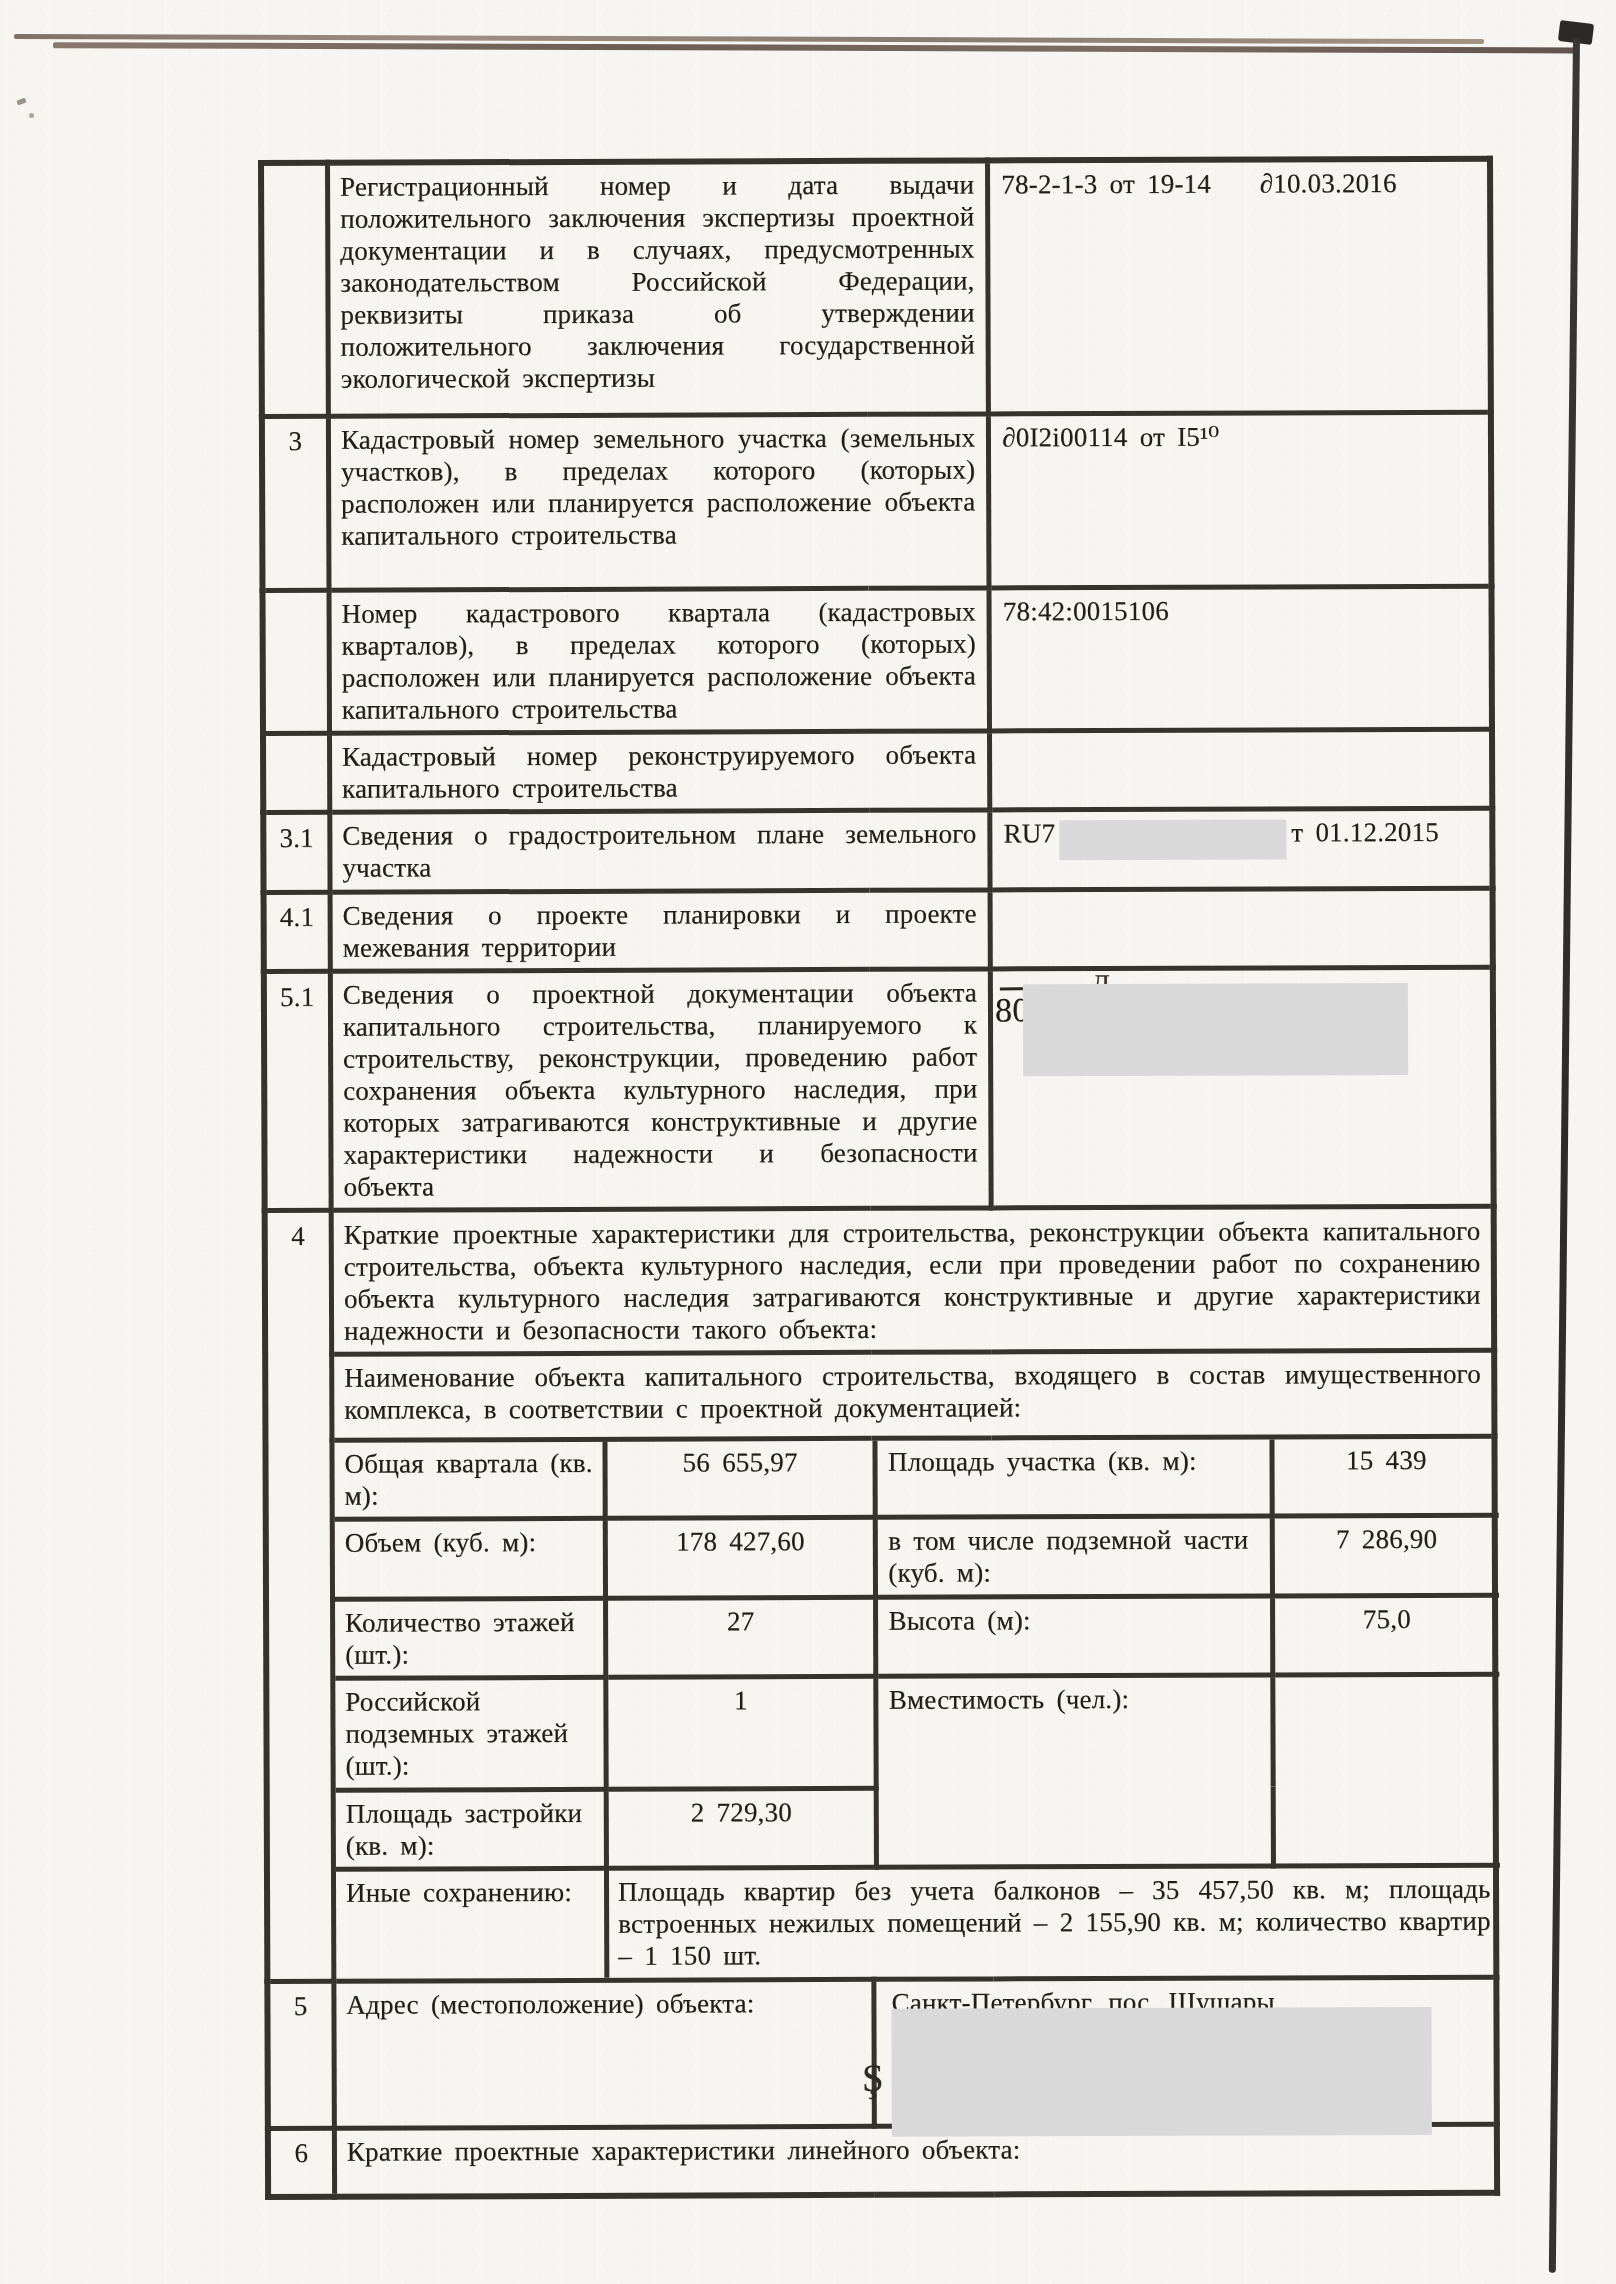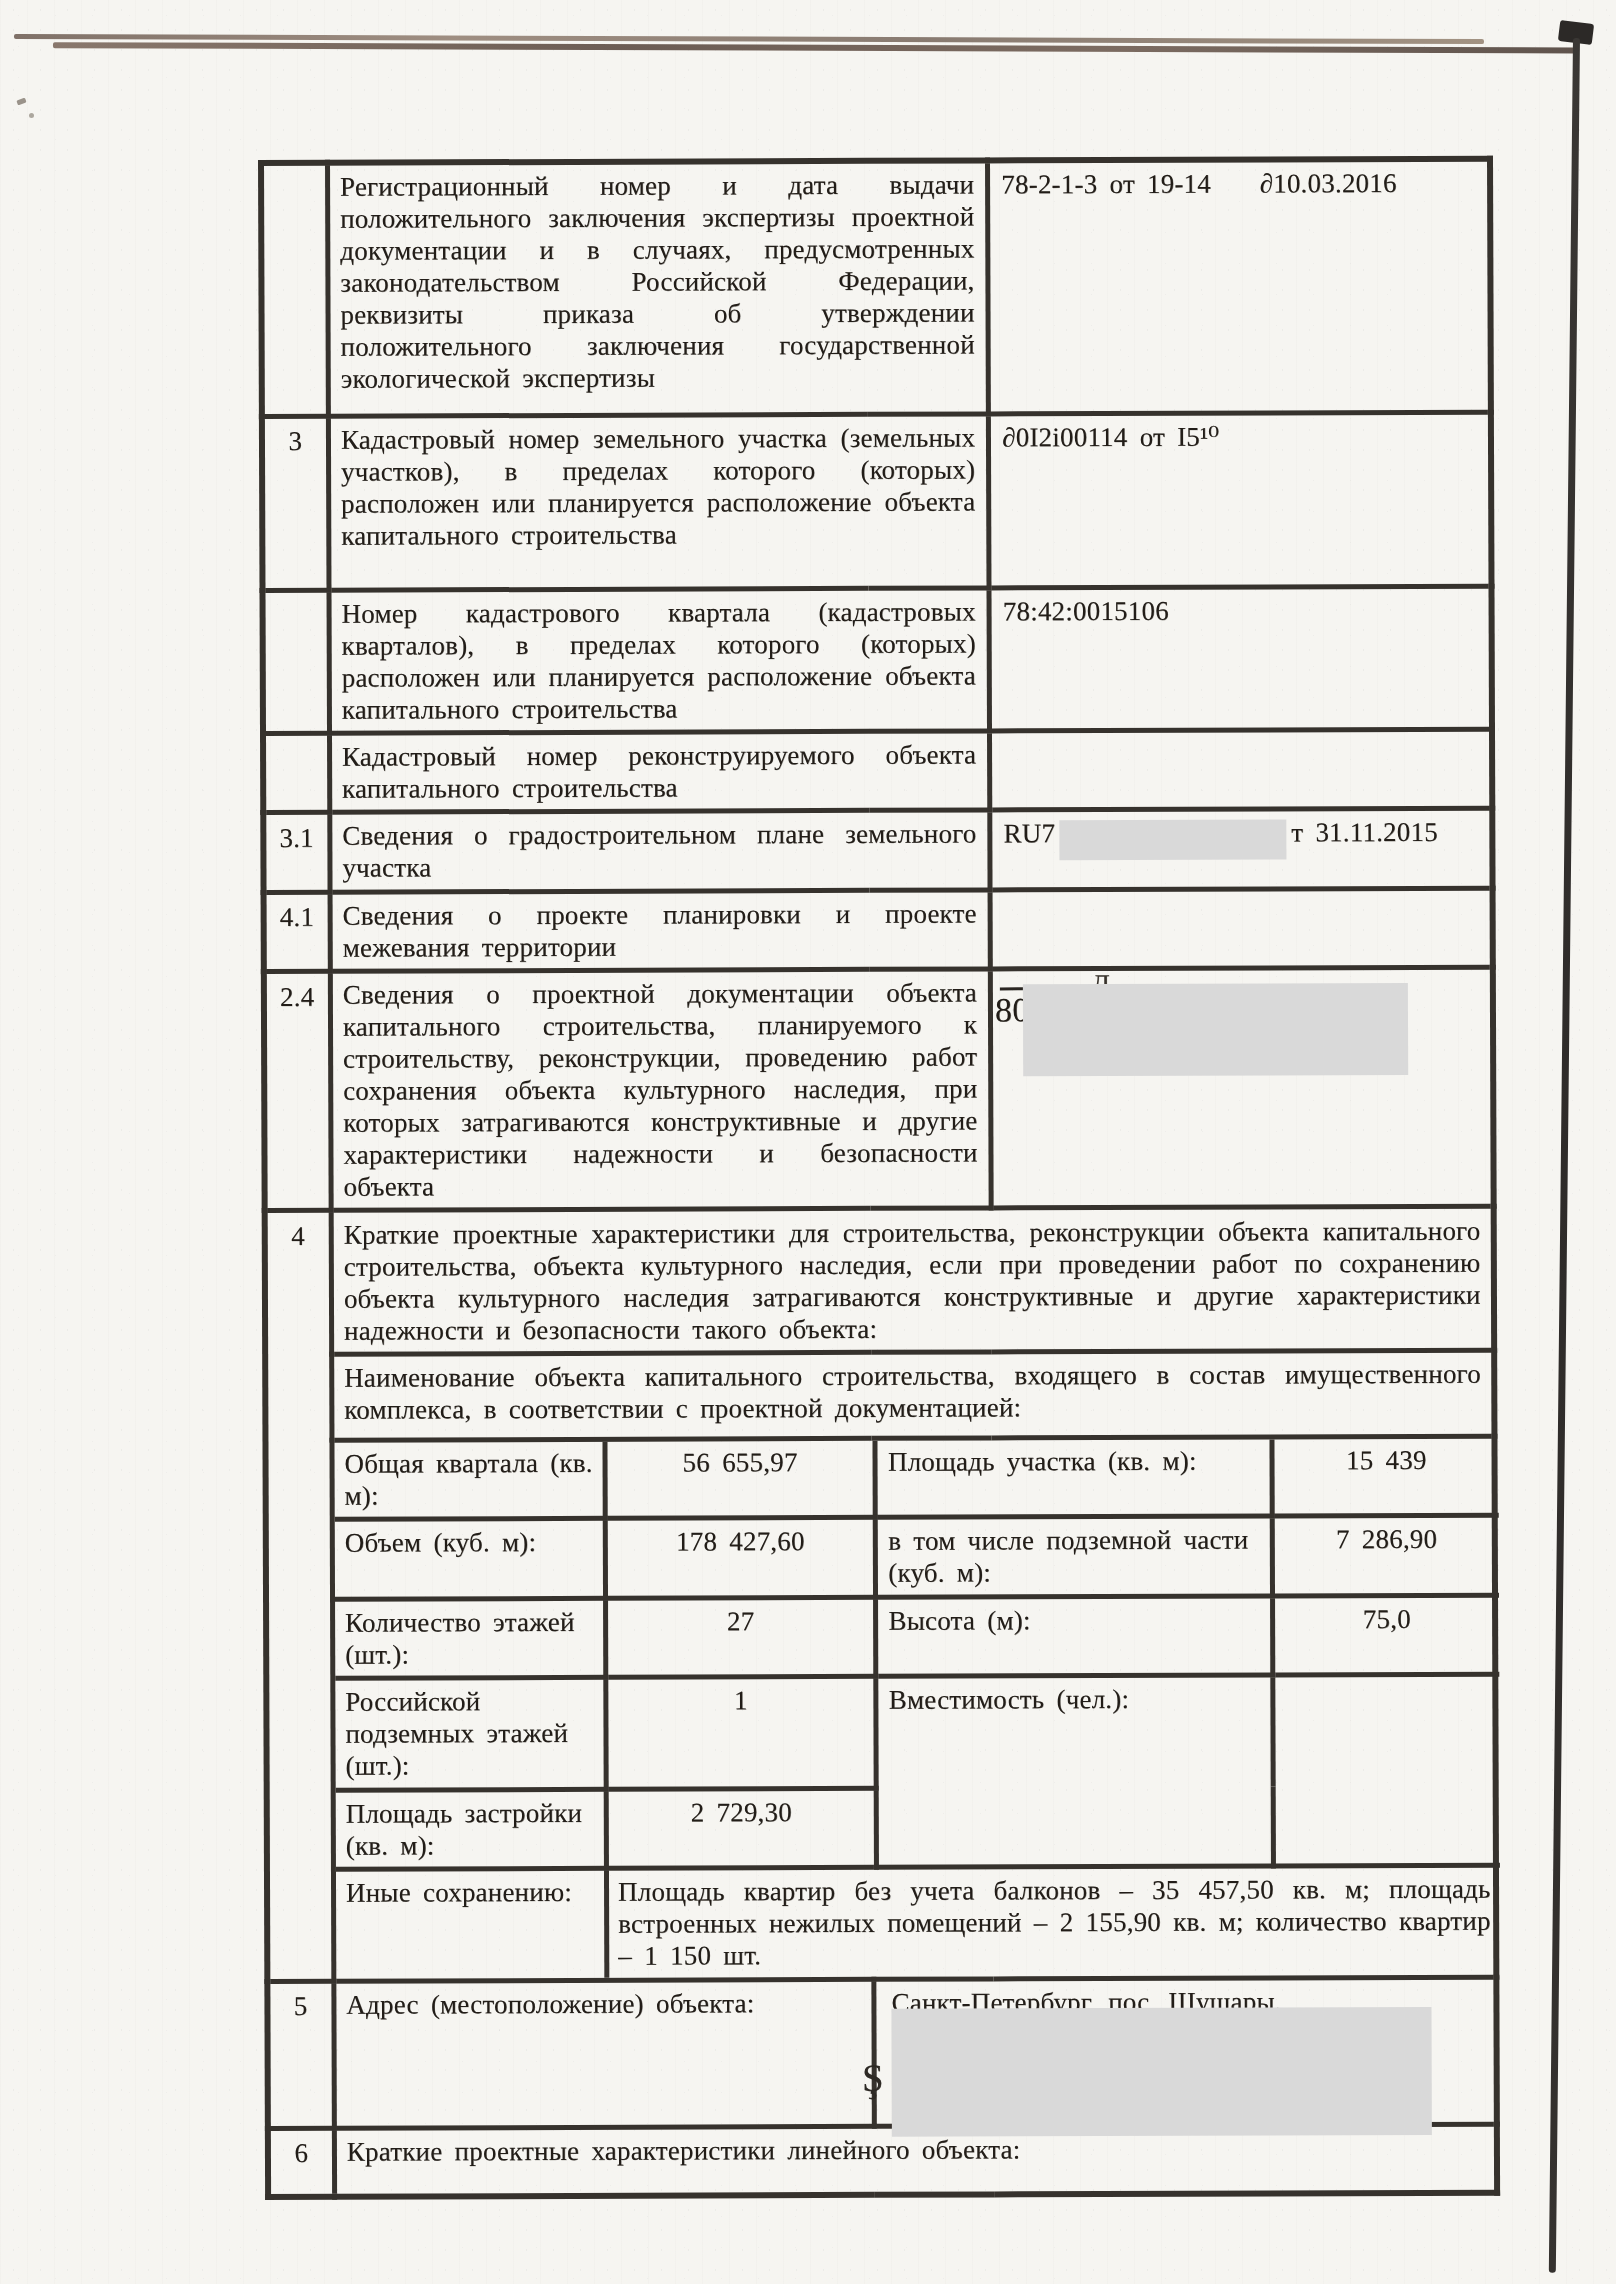--- a/index.html
+++ b/index.html
@@ -120,33 +120,33 @@
         <td class="val"></td>
       </tr>
 
       <tr style="height:66px">
         <td class="num">3.1</td>
         <td class="lbl" colspan="2">Сведения о градостроительном плане земельного участка</td>
         <td class="val">
           <div class="vflex">
             <span>RU7</span>
             <div class="redact"></div>
-            <span>т 31.11.2015</span>
+            <span>т 01.12.2015</span>
           </div>
         </td>
       </tr>
 
       <tr style="height:74px">
         <td class="num">4.1</td>
         <td class="lbl" colspan="2">Сведения о проекте планировки и проекте межевания территории</td>
         <td class="val"></td>
       </tr>
 
       <tr style="height:238px">
-        <td class="num">2.4</td>
+        <td class="num">5.1</td>
         <td class="lbl" colspan="2">Сведения о проектной документации объекта капитального строительства, планируемого к строительству, реконструкции, проведению работ сохранения объекта культурного наследия, при которых затрагиваются конструктивные и другие характеристики надежности и безопасности объекта</td>
         <td class="val r33cell">
           <div class="frag-top">Д</div>
           <div class="frag-dash"></div>
           <span class="frag-60">80</span>
           <div class="redact box"></div>
         </td>
       </tr>
 
       <tr style="height:142px">

